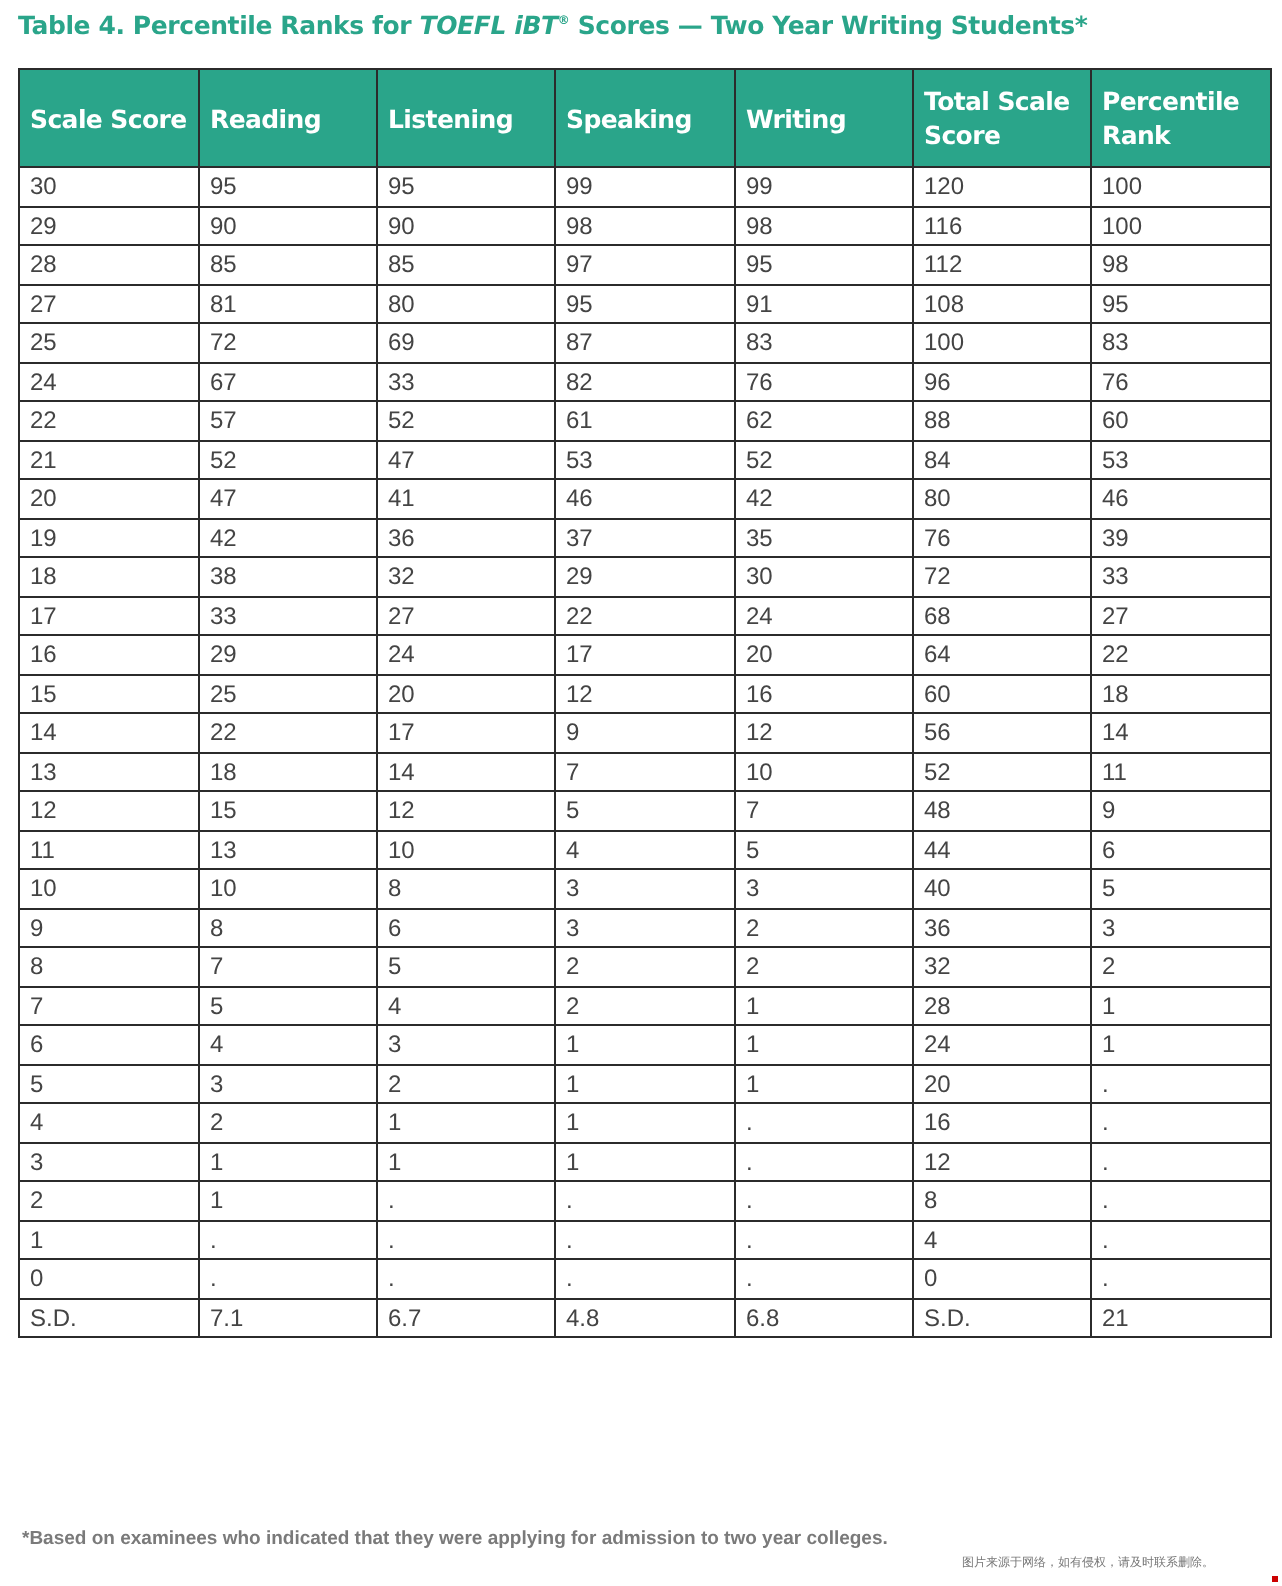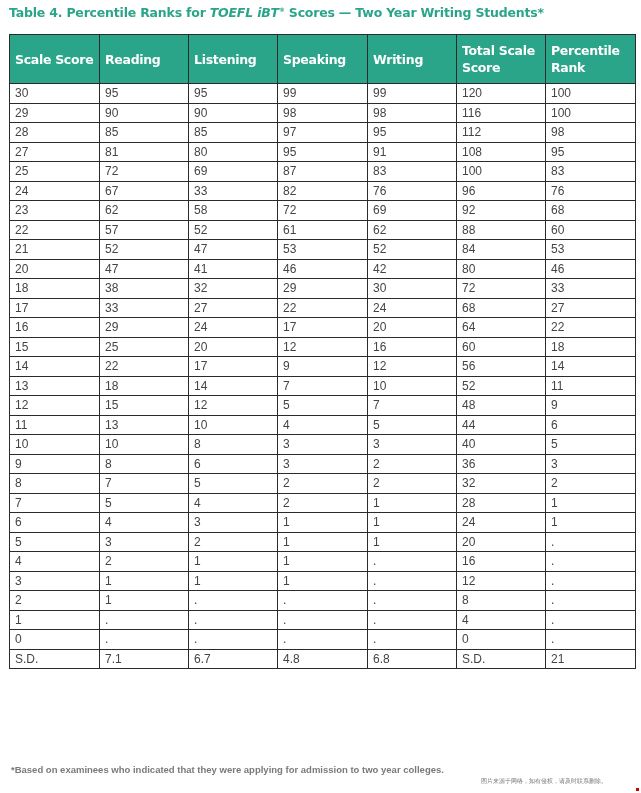--- a/index.html
+++ b/index.html
@@ -91,29 +91,20 @@
       <tr>
         <td>24</td>
         <td>67</td>
         <td>33</td>
         <td>82</td>
         <td>76</td>
         <td>96</td>
         <td>76</td>
       </tr>
       <tr>
-        <td>23</td>
-        <td>62</td>
-        <td>58</td>
-        <td>72</td>
-        <td>69</td>
-        <td>92</td>
-        <td>68</td>
-      </tr>
-      <tr>
         <td>22</td>
         <td>57</td>
         <td>52</td>
         <td>61</td>
         <td>62</td>
         <td>88</td>
         <td>60</td>
       </tr>
       <tr>
         <td>21</td>
@@ -125,20 +116,29 @@
         <td>53</td>
       </tr>
       <tr>
         <td>20</td>
         <td>47</td>
         <td>41</td>
         <td>46</td>
         <td>42</td>
         <td>80</td>
         <td>46</td>
+      </tr>
+      <tr>
+        <td>19</td>
+        <td>42</td>
+        <td>36</td>
+        <td>37</td>
+        <td>35</td>
+        <td>76</td>
+        <td>39</td>
       </tr>
       <tr>
         <td>18</td>
         <td>38</td>
         <td>32</td>
         <td>29</td>
         <td>30</td>
         <td>72</td>
         <td>33</td>
       </tr>

